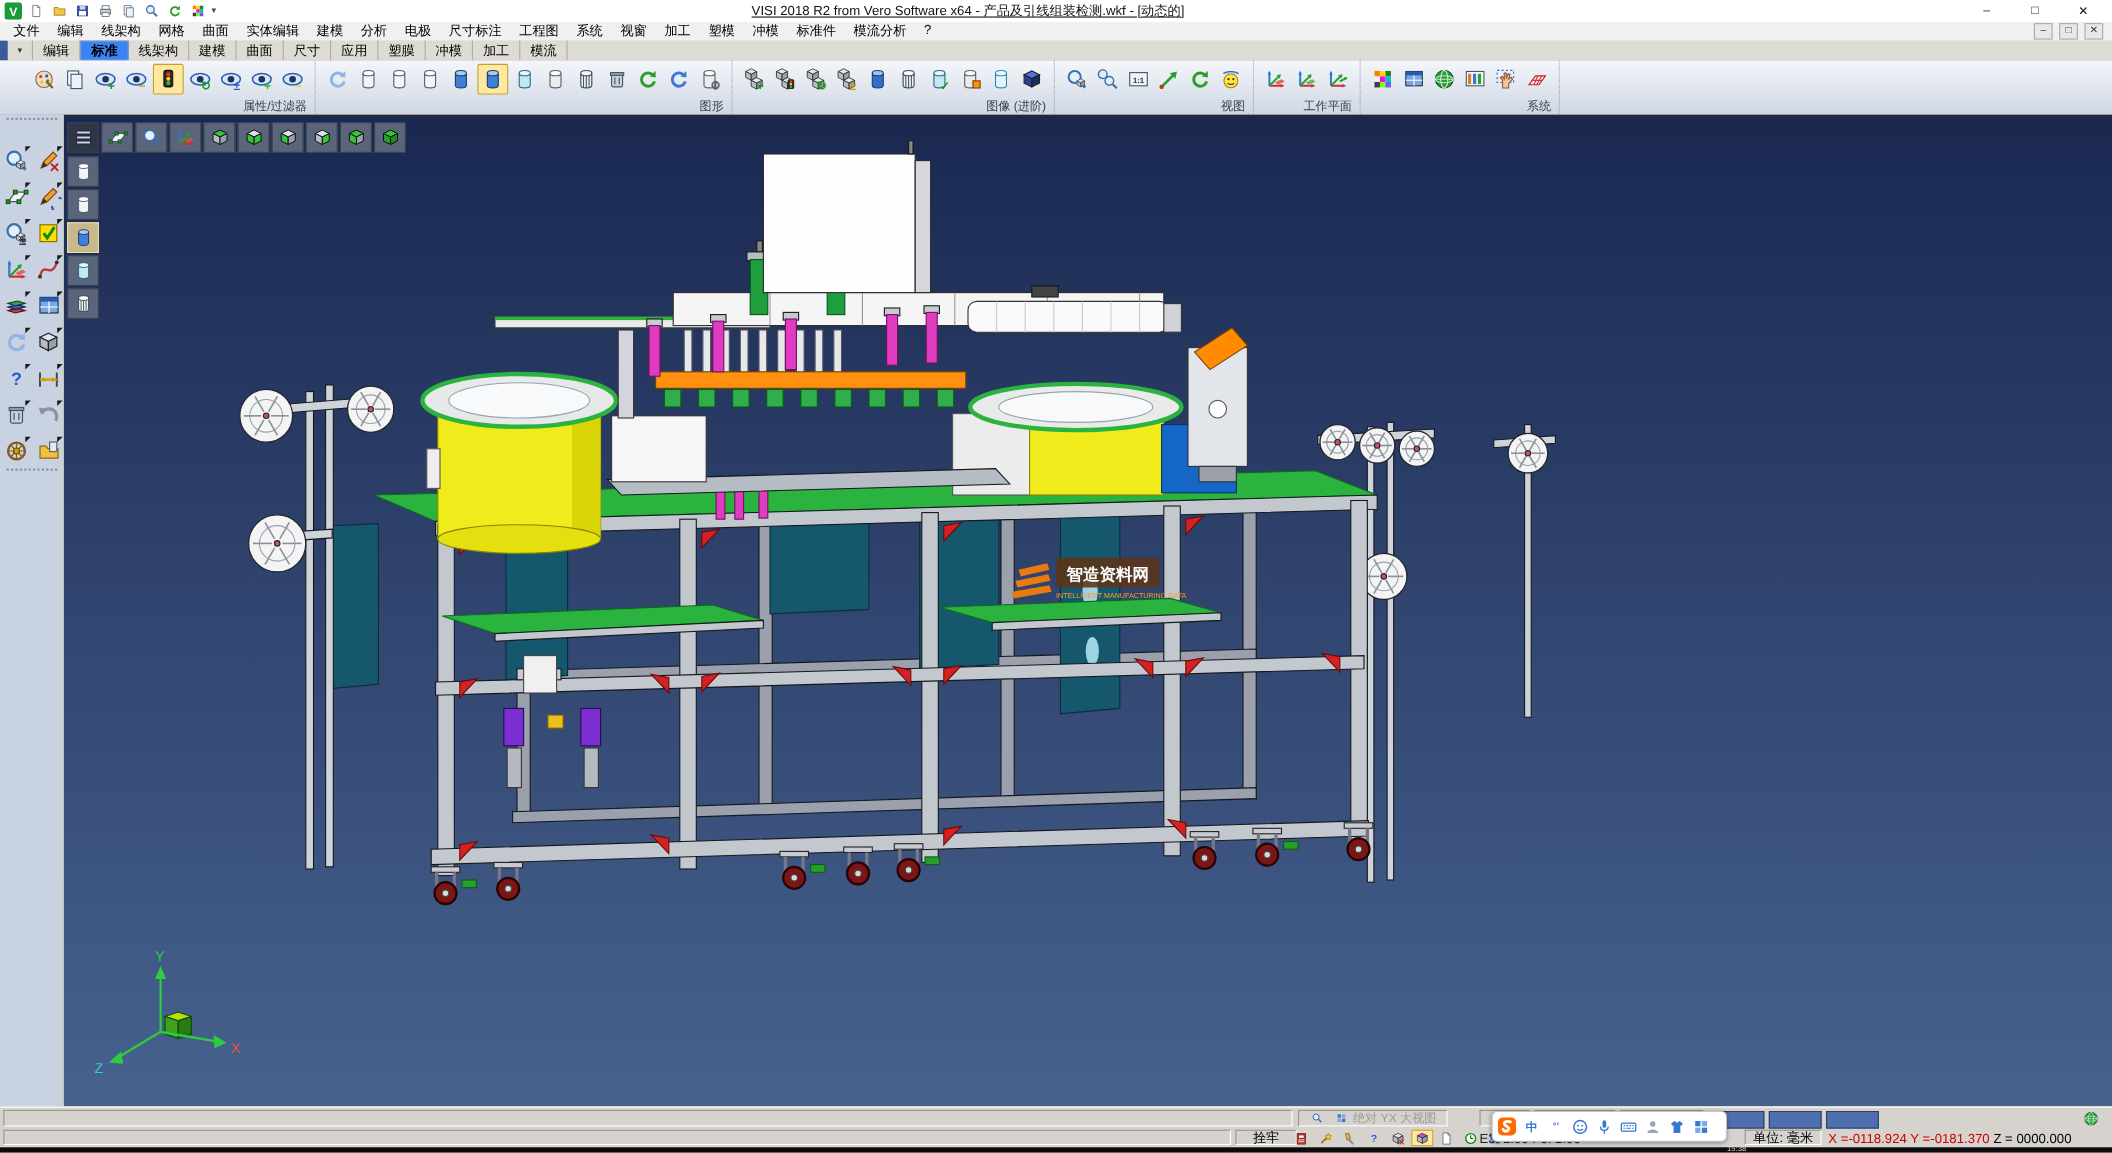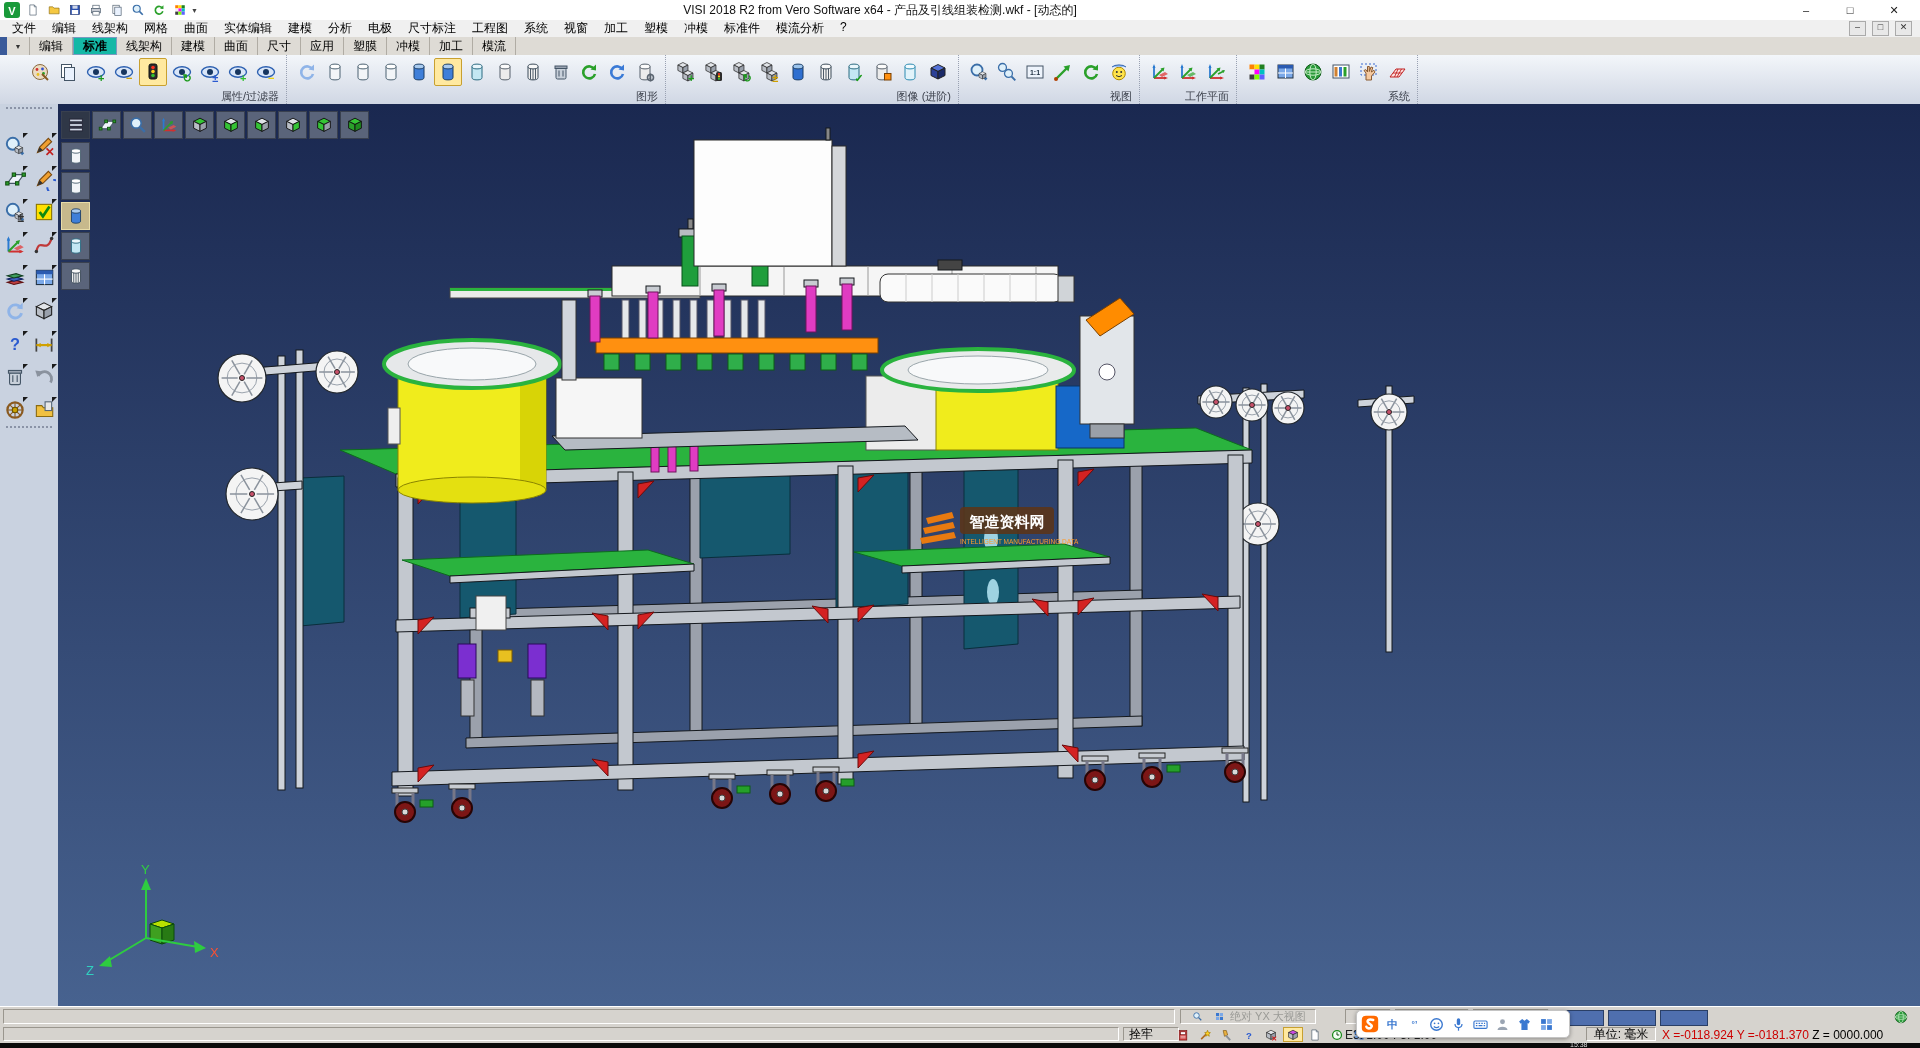--- a/index.html
+++ b/index.html
@@ -5,36 +5,36 @@
   html,body{margin:0;padding:0;background:#888;}
   .root{position:relative;width:1920px;height:1048px;overflow:hidden;background:#d6d3ce;
         font-family:"Liberation Sans",sans-serif;-webkit-font-smoothing:antialiased;}
   
   .titlebar{position:absolute;left:0;top:0;right:0;height:20px;background:#ffffff;border-bottom:1px solid #d8d8d8;
             display:flex;align-items:center;padding:0 4px;}
   .appicon{width:16px;height:16px;margin-right:4px;}
   .qa{display:flex;gap:3px;align-items:center;}
   .qbtn{width:18px;height:17px;display:flex;align-items:center;justify-content:center;}
   .qadd{font-size:7px;color:#444;margin-left:2px;}
-  .title-text{position:absolute;left:880px;transform:translateX(-50%);font-size:12px;color:#111;white-space:nowrap;}
+  .title-text{position:absolute;left:880px;transform:translateX(-50%);font-size:12px;color:#111;white-space:nowrap;text-decoration:underline;}
   .win-controls{margin-left:auto;display:flex;align-items:center;}
   .wbtn{width:44px;height:19px;display:flex;align-items:center;justify-content:center;font-size:11px;color:#222;}
   
   .menubar{position:absolute;left:0;top:20px;right:0;height:17px;background:#f0f0f0;display:flex;align-items:center;
            font-size:12px;color:#000;padding-left:4px;}
   .menu-item{padding:0 8px;white-space:nowrap;}
   .mdi{margin-left:auto;display:flex;gap:6px;padding-right:8px;}
   .mdi-btn{width:15px;height:13px;border:1px solid #aaa;background:#e8e8e8;font-size:9px;line-height:11px;text-align:center;color:#333;}
   
   .tabrow{position:absolute;left:0;top:37px;right:0;height:18px;background:#dedbd5;border-bottom:1px solid #b6b2aa;
           display:flex;align-items:stretch;font-size:12px;}
   .tab-sliver{width:7px;background:#3a5a9a;}
   .tab-dd{width:22px;display:flex;align-items:center;justify-content:center;font-size:7px;color:#333;border-right:1px solid #b0aca4;}
   .tab{display:flex;align-items:center;padding:0 9px;border-right:1px solid #b0aca4;white-space:nowrap;}
-  .tab.sel{background:#14b8a6;border:1px solid #7a9ac0;font-weight:bold;}
+  .tab.sel{background:#3b82f6;border:1px solid #7a9ac0;font-weight:bold;}
   
   .toolbar{position:absolute;left:0;top:55px;right:0;height:49px;background:linear-gradient(#f3f6fa,#d0d7e4);
            border-bottom:1px solid #97a0b2;display:flex;padding-left:20px;}
   .tgroup{display:flex;flex-direction:column;border-right:1px dotted #99a1b2;padding:1px 7px 0;}
   .ticons{display:flex;gap:2px;align-items:center;height:32px;}
   .tbtn{width:26px;height:26px;display:flex;align-items:center;justify-content:center;border-radius:2px;}
   .tbtn.hl{background:#ffe9a0;border:1px solid #c8a030;}
   .tlabel{text-align:right;font-size:11px;color:#3a3f4a;padding-top:1px;}
   
   .sidebar{position:absolute;left:0;top:104px;width:58px;bottom:42px;background:#c9d2e0;border-right:1px solid #8c95a8;}
@@ -1276,21 +1276,21 @@
             <ellipse cx="11" cy="11" rx="8" ry="3.2" fill="none" stroke="#c8eec8"></ellipse>
             <ellipse cx="11" cy="11" rx="3.2" ry="8" fill="none" stroke="#c8eec8"></ellipse>
             <line x1="3" y1="11" x2="19" y2="11" stroke="#c8eec8"></line>
           </svg>
         </span>
       </span>
   </div>
 
   <div class="statusB">
     <span class="seg segB" style="left:3px;width:1116px;"></span>
-    <span class="seg segB" style="left:1123px;width:56px;justify-content:flex-start;">
+    <span class="seg segB" style="left:1123px;width:56px;justify-content:center;">
       <span>拴牢</span>
     </span>
     <span id="statusB-icons" style="position:absolute;left:1172px;top:0;display:flex;align-items:center;">
         <span class="sico">
           <svg width="14" height="14" viewBox="0 0 22 22">
             <rect x="5" y="4" width="12" height="15" fill="#d04040" stroke="#701010"></rect>
             <rect x="7" y="6" width="8" height="4.5" fill="#fff" stroke="#701010"></rect>
             <line x1="7" y1="13" x2="15" y2="13" stroke="#fff"></line>
             <line x1="7" y1="15.5" x2="15" y2="15.5" stroke="#fff"></line>
           </svg>

